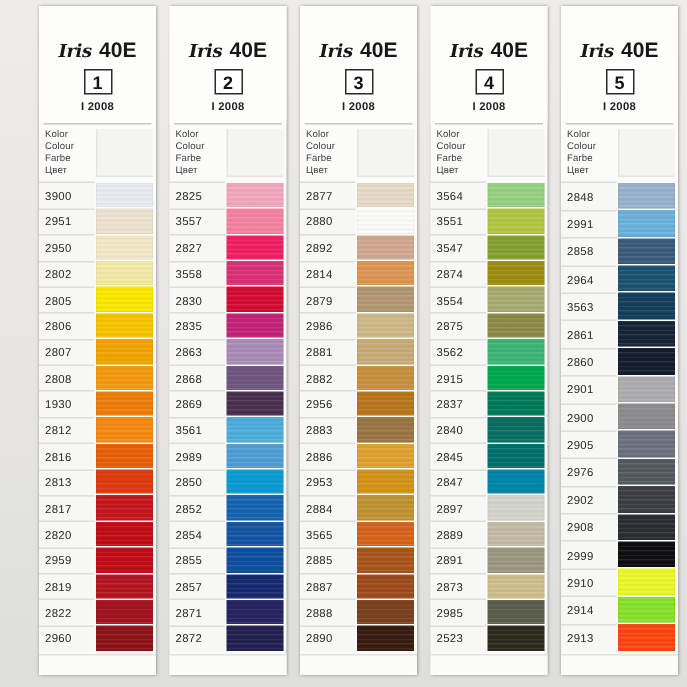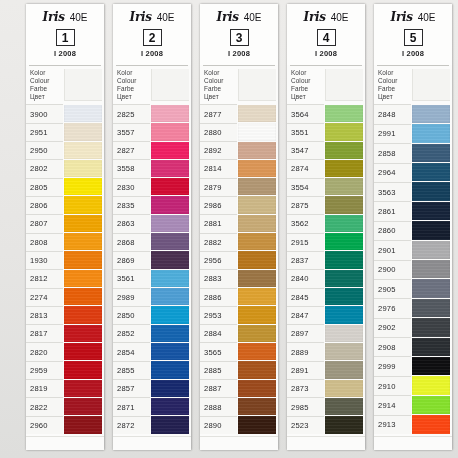--- a/index.html
+++ b/index.html
@@ -45,24 +45,25 @@
     gap: 5px;
     white-space: nowrap;
   }
   .brand {
     font-family: "DejaVu Serif", serif;
     font-style: italic;
     font-size: 12px;
     font-weight: 700;
     color: #17161a;
     letter-spacing: -0.3px;
+    margin-top: 17px;
   }
   .brand-sub {
-    font-size: 10px;
-    font-weight: 400;
+    font-size: 14px;
+    font-weight: 700;
     color: #17161a;
     font-family: "Liberation Sans", sans-serif;
   }
   .card-number {
     margin: 5px auto 3px auto;
     width: 17px;
     height: 15px;
     border: 1px solid #2a2a2c;
     display: flex;
     align-items: center;
@@ -218,21 +219,21 @@
         </div>
         <div class="swatch-row">
           <div class="code">1930</div>
           <div class="swatch" style="background: rgb(237, 124, 10);"></div>
         </div>
         <div class="swatch-row">
           <div class="code">2812</div>
           <div class="swatch" style="background: rgb(245, 138, 18);"></div>
         </div>
         <div class="swatch-row">
-          <div class="code">2274</div>
+          <div class="code">2816</div>
           <div class="swatch" style="background: rgb(232, 95, 8);"></div>
         </div>
         <div class="swatch-row">
           <div class="code">2813</div>
           <div class="swatch" style="background: rgb(222, 60, 16);"></div>
         </div>
         <div class="swatch-row">
           <div class="code">2817</div>
           <div class="swatch" style="background: rgb(196, 22, 28);"></div>
         </div>

